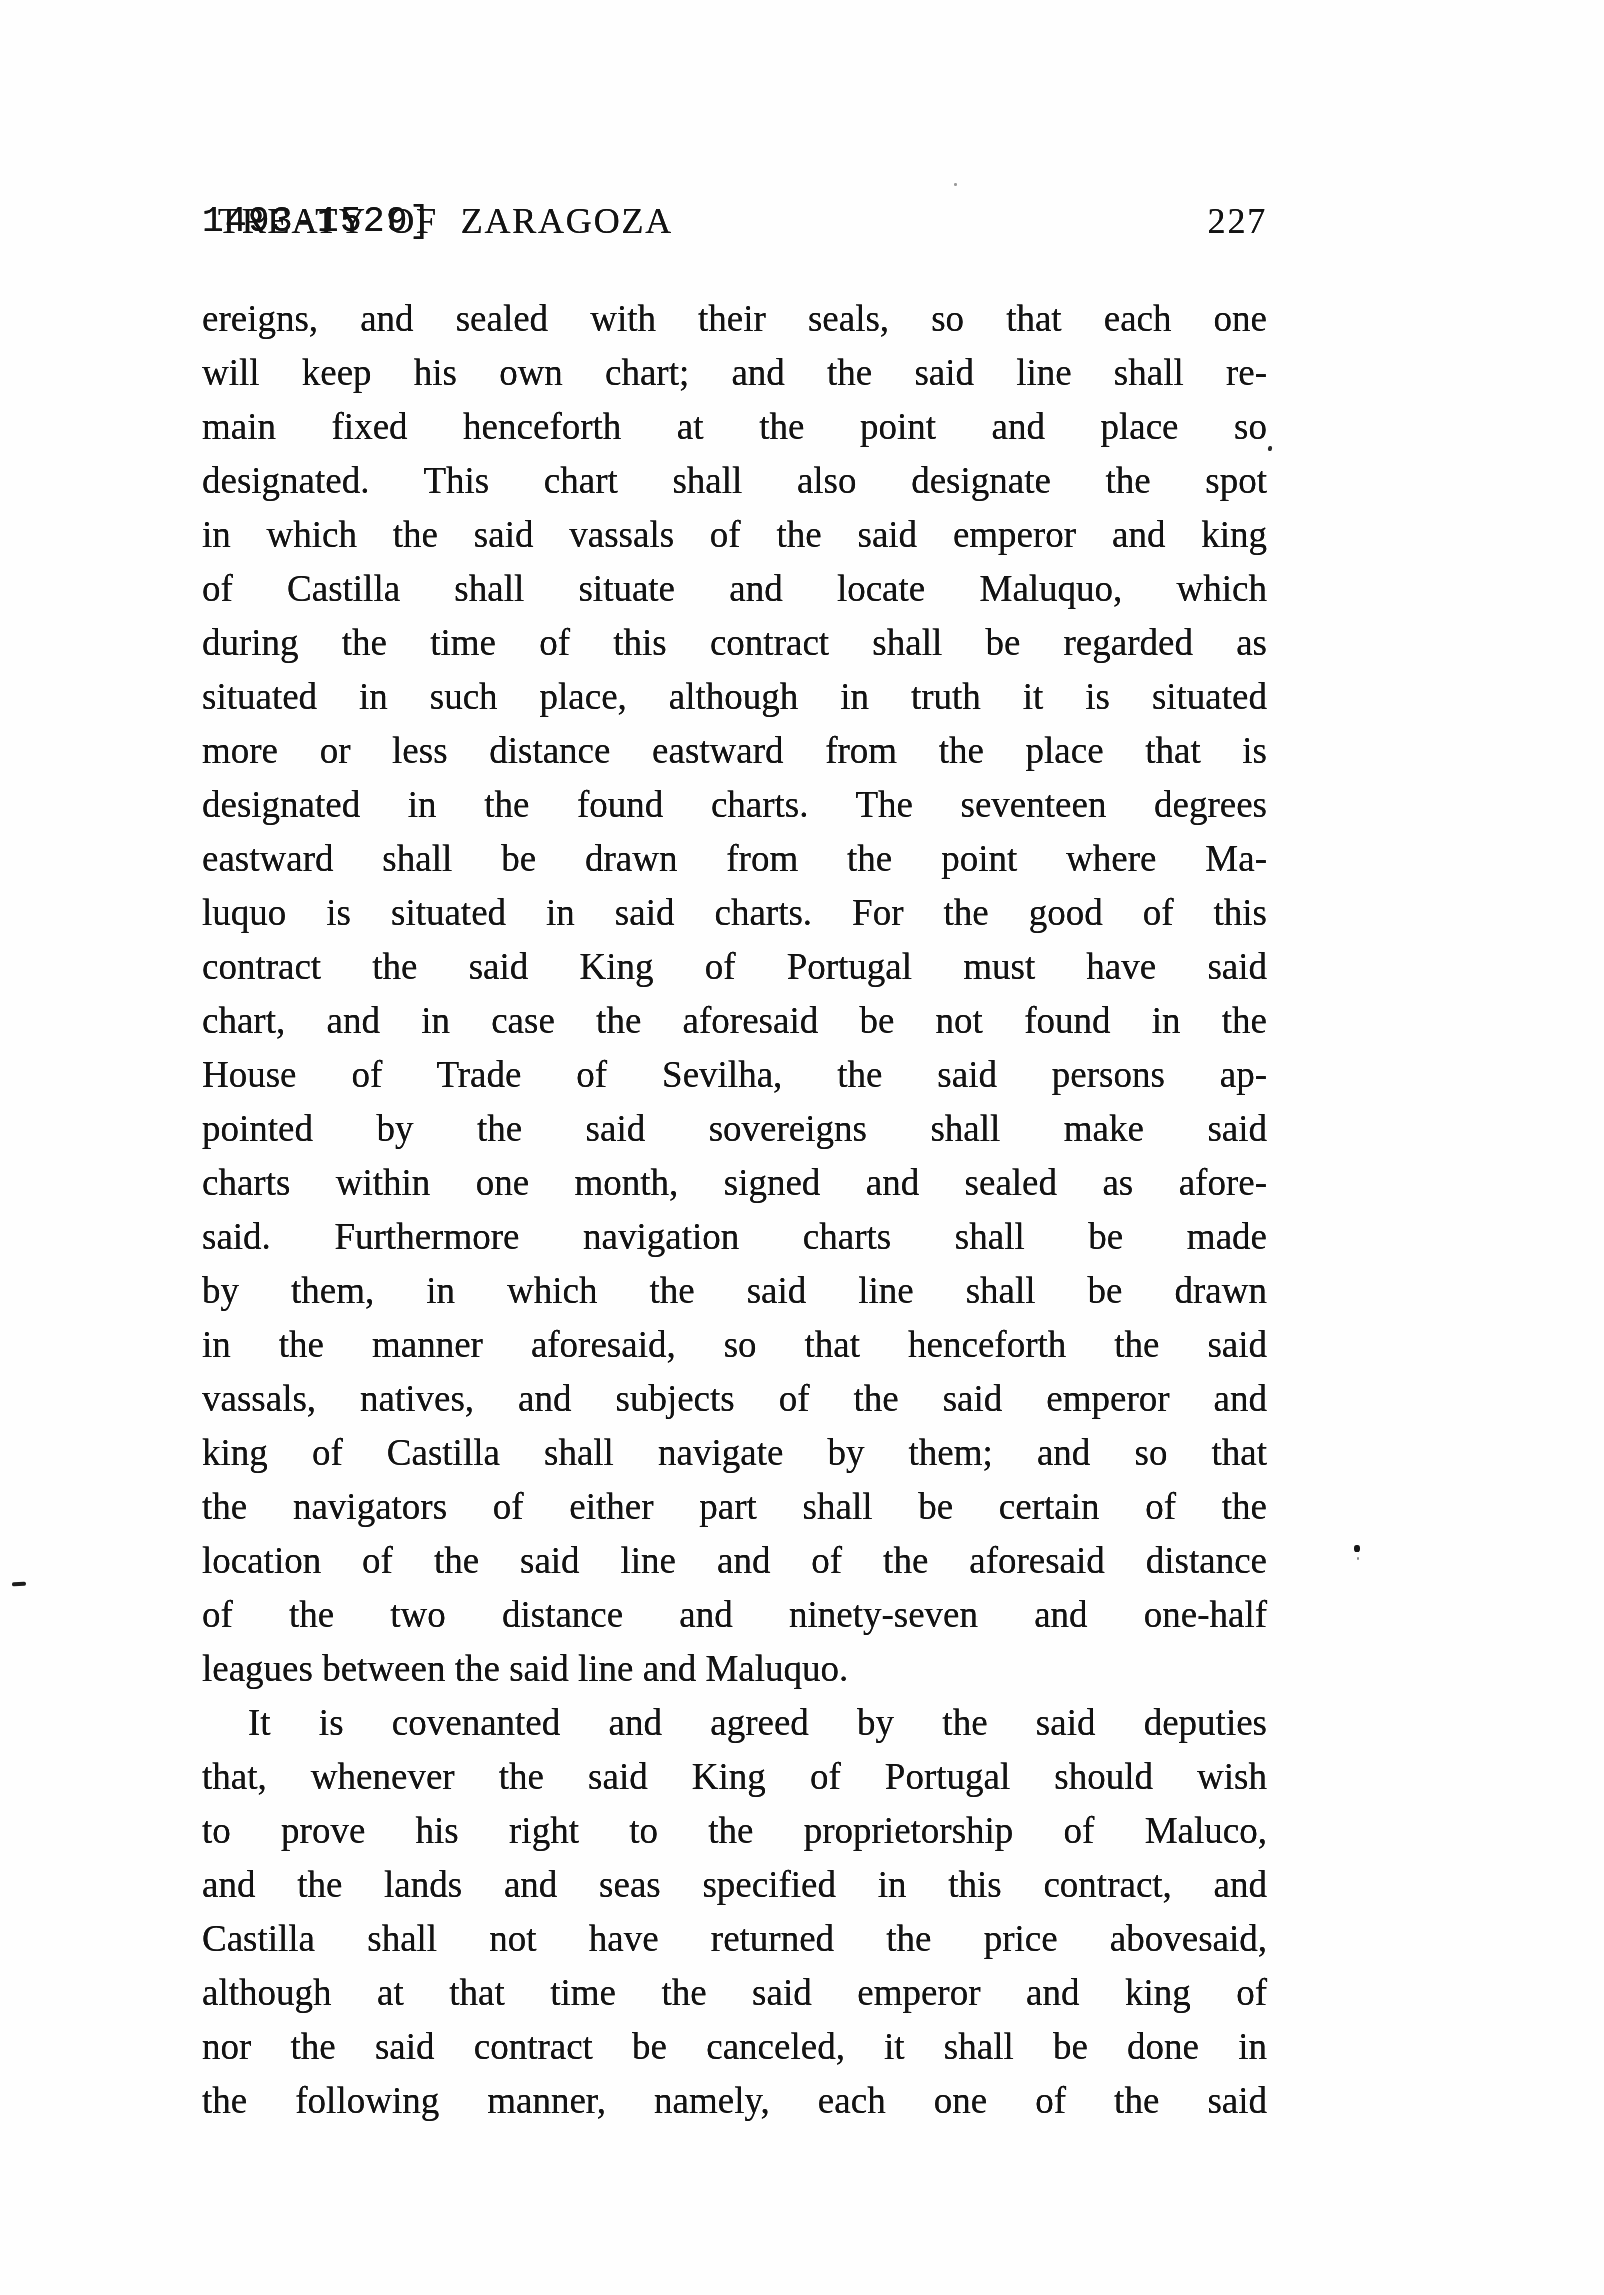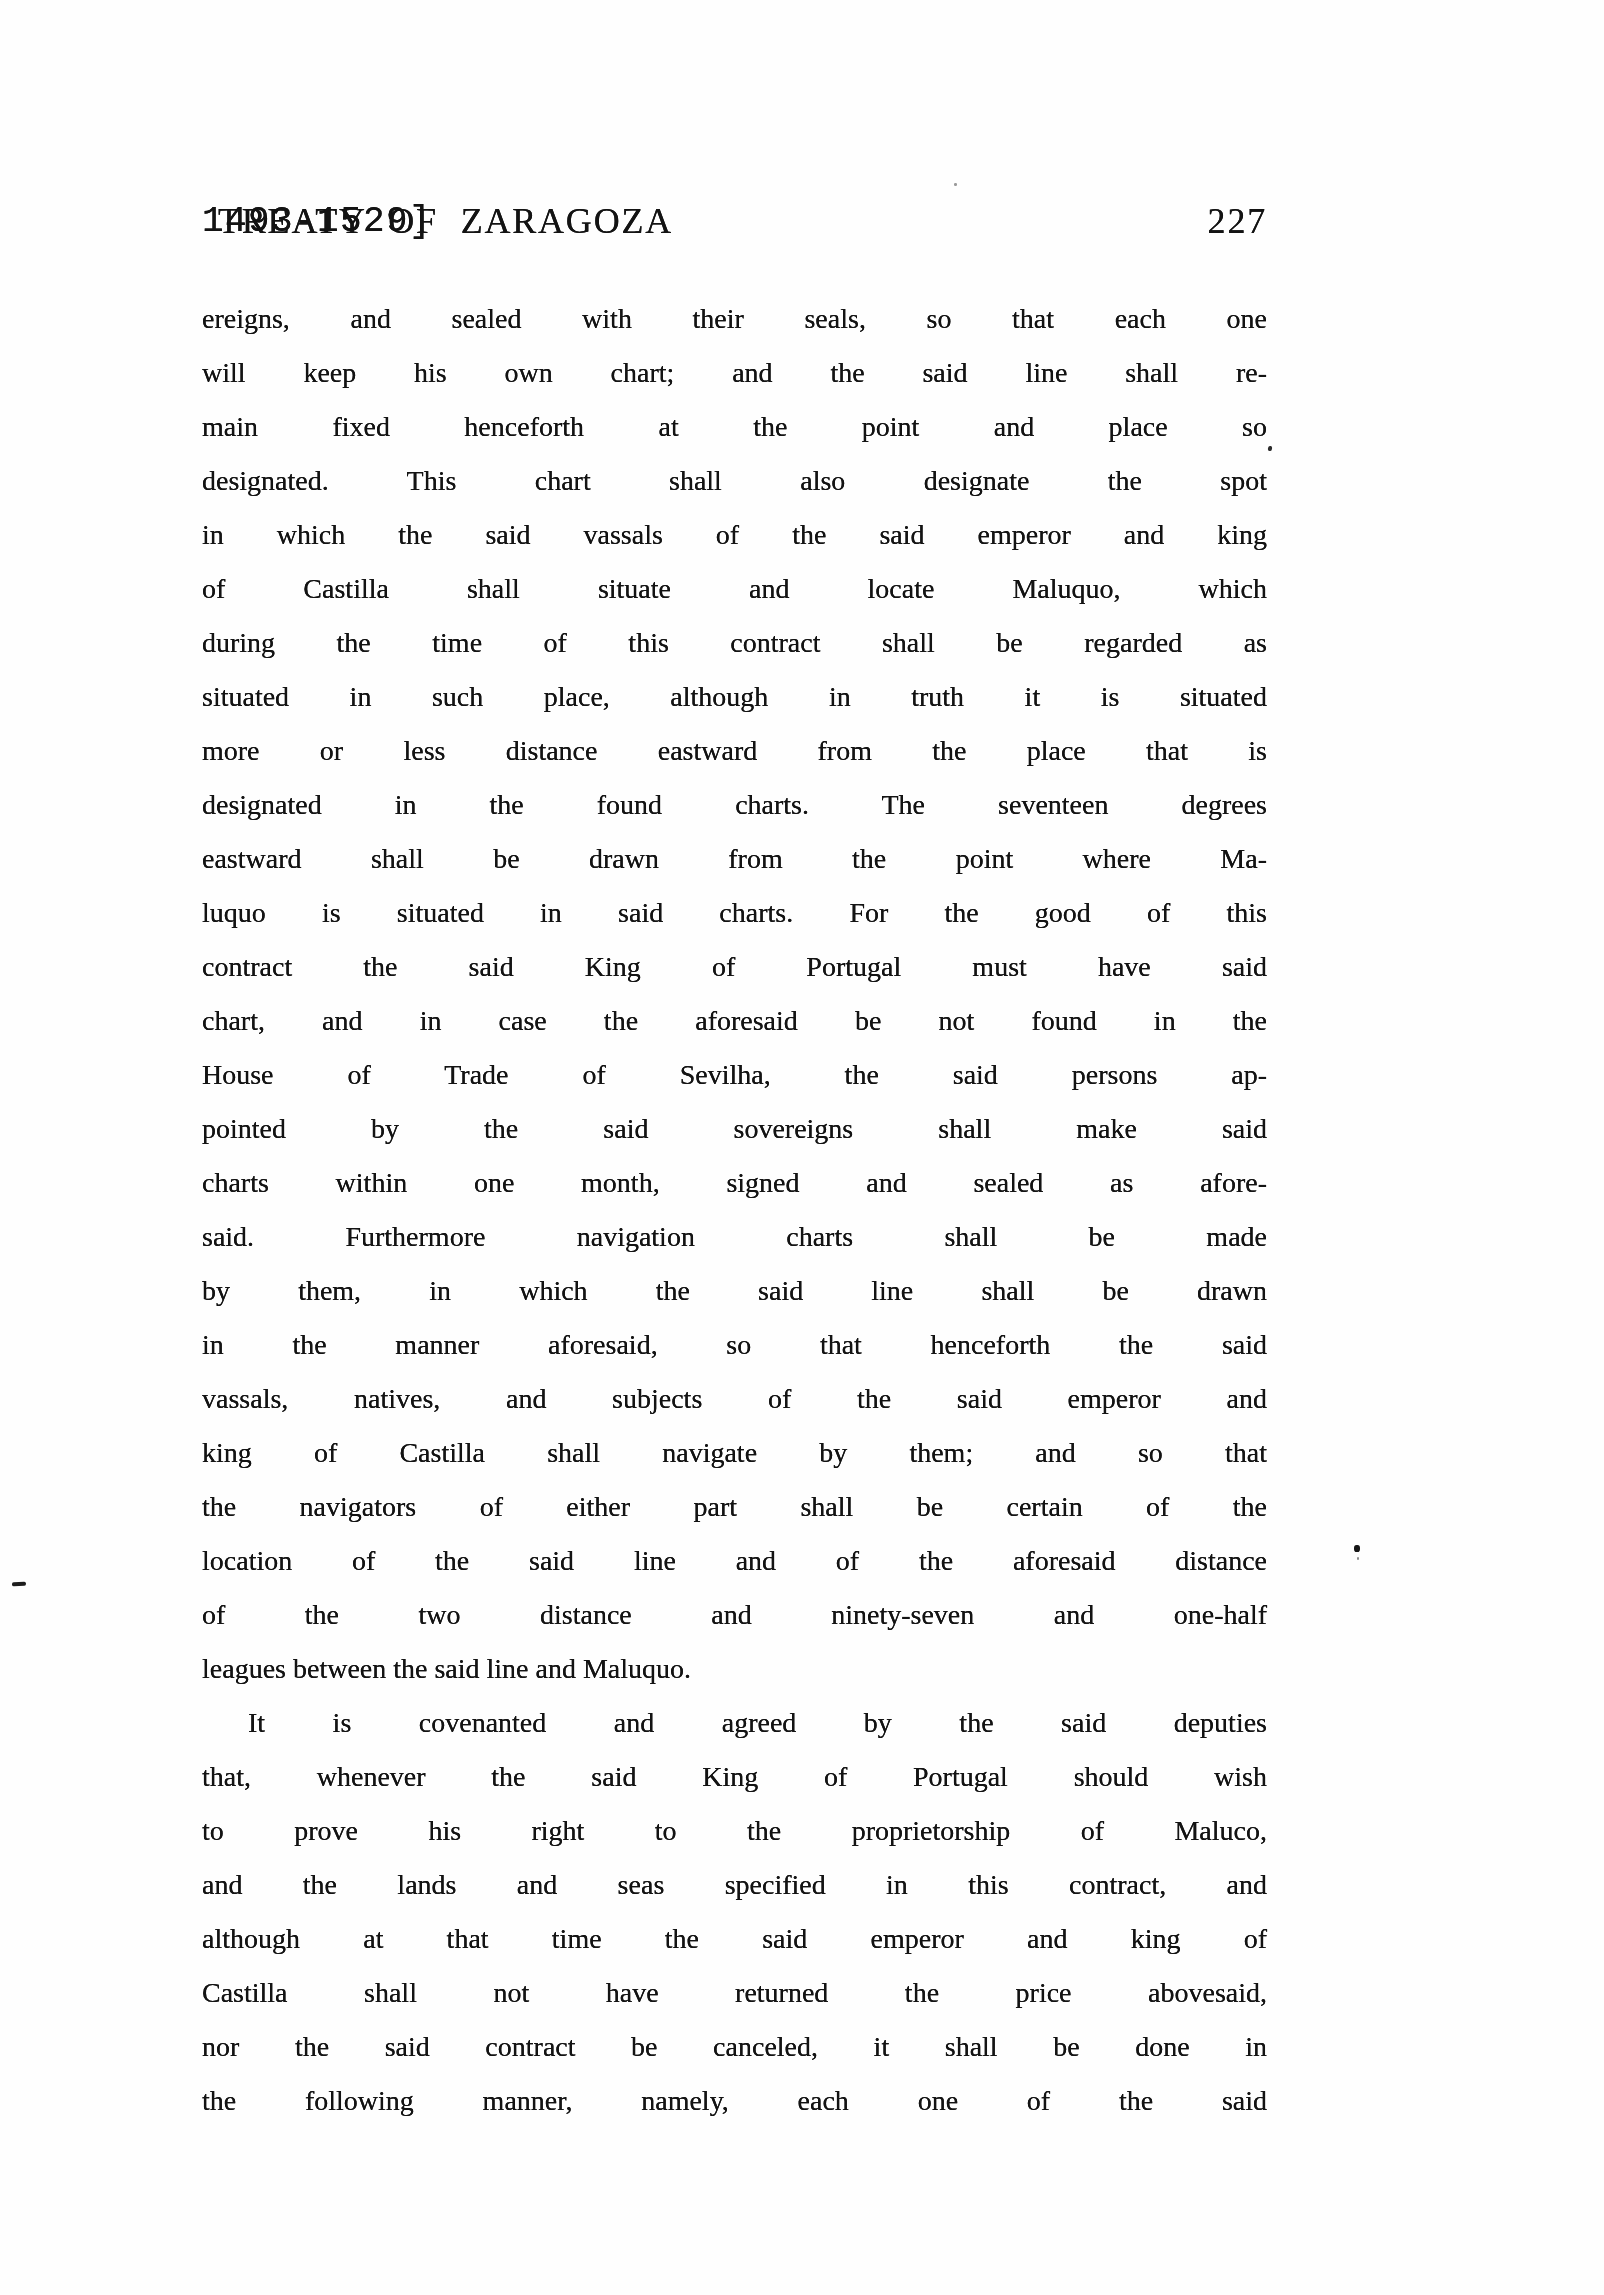--- a/index.html
+++ b/index.html
@@ -40,21 +40,21 @@
   
   .page-body {
     position: absolute;
     left: 202px;
     top: 292px;
     width: 1065px;
     text-shadow: 0 0 0.3px currentColor;
   }
   .paragraph { margin: 0; padding: 0; }
   .line {
-    font-size: 28px;
+    font-size: 37px;
     line-height: 54px;
     height: 54px;
     text-align: justify;
     text-align-last: justify;
     white-space: normal;
     overflow: visible;
   }
   .line.last-left { text-align-last: left; }
   .line.indent { padding-left: 46px; }
   
@@ -103,22 +103,22 @@
         <div class="line">the navigators of either part shall be certain of the</div>
         <div class="line">location of the said line and of the aforesaid distance</div>
         <div class="line">of the two distance and ninety-seven and one-half</div>
         <div class="line last-left">leagues between the said line and Maluquo.</div>
       </div>
       <div class="paragraph">
         <div class="line indent">It is covenanted and agreed by the said deputies</div>
         <div class="line">that, whenever the said King of Portugal should wish</div>
         <div class="line">to prove his right to the proprietorship of Maluco,</div>
         <div class="line">and the lands and seas specified in this contract, and</div>
+        <div class="line">Castilla shall not have returned the price abovesaid,</div>
         <div class="line">although at that time the said emperor and king of</div>
-        <div class="line">Castilla shall not have returned the price abovesaid,</div>
         <div class="line">nor the said contract be canceled, it shall be done in</div>
         <div class="line">the following manner, namely, each one of the said</div>
       </div>
     </div>
 
   <div class="speck s1"></div>
   <div class="speck s2"></div>
   <div class="speck s2b"></div>
   <div class="speck s3"></div>
   <div class="speck s4"></div>

